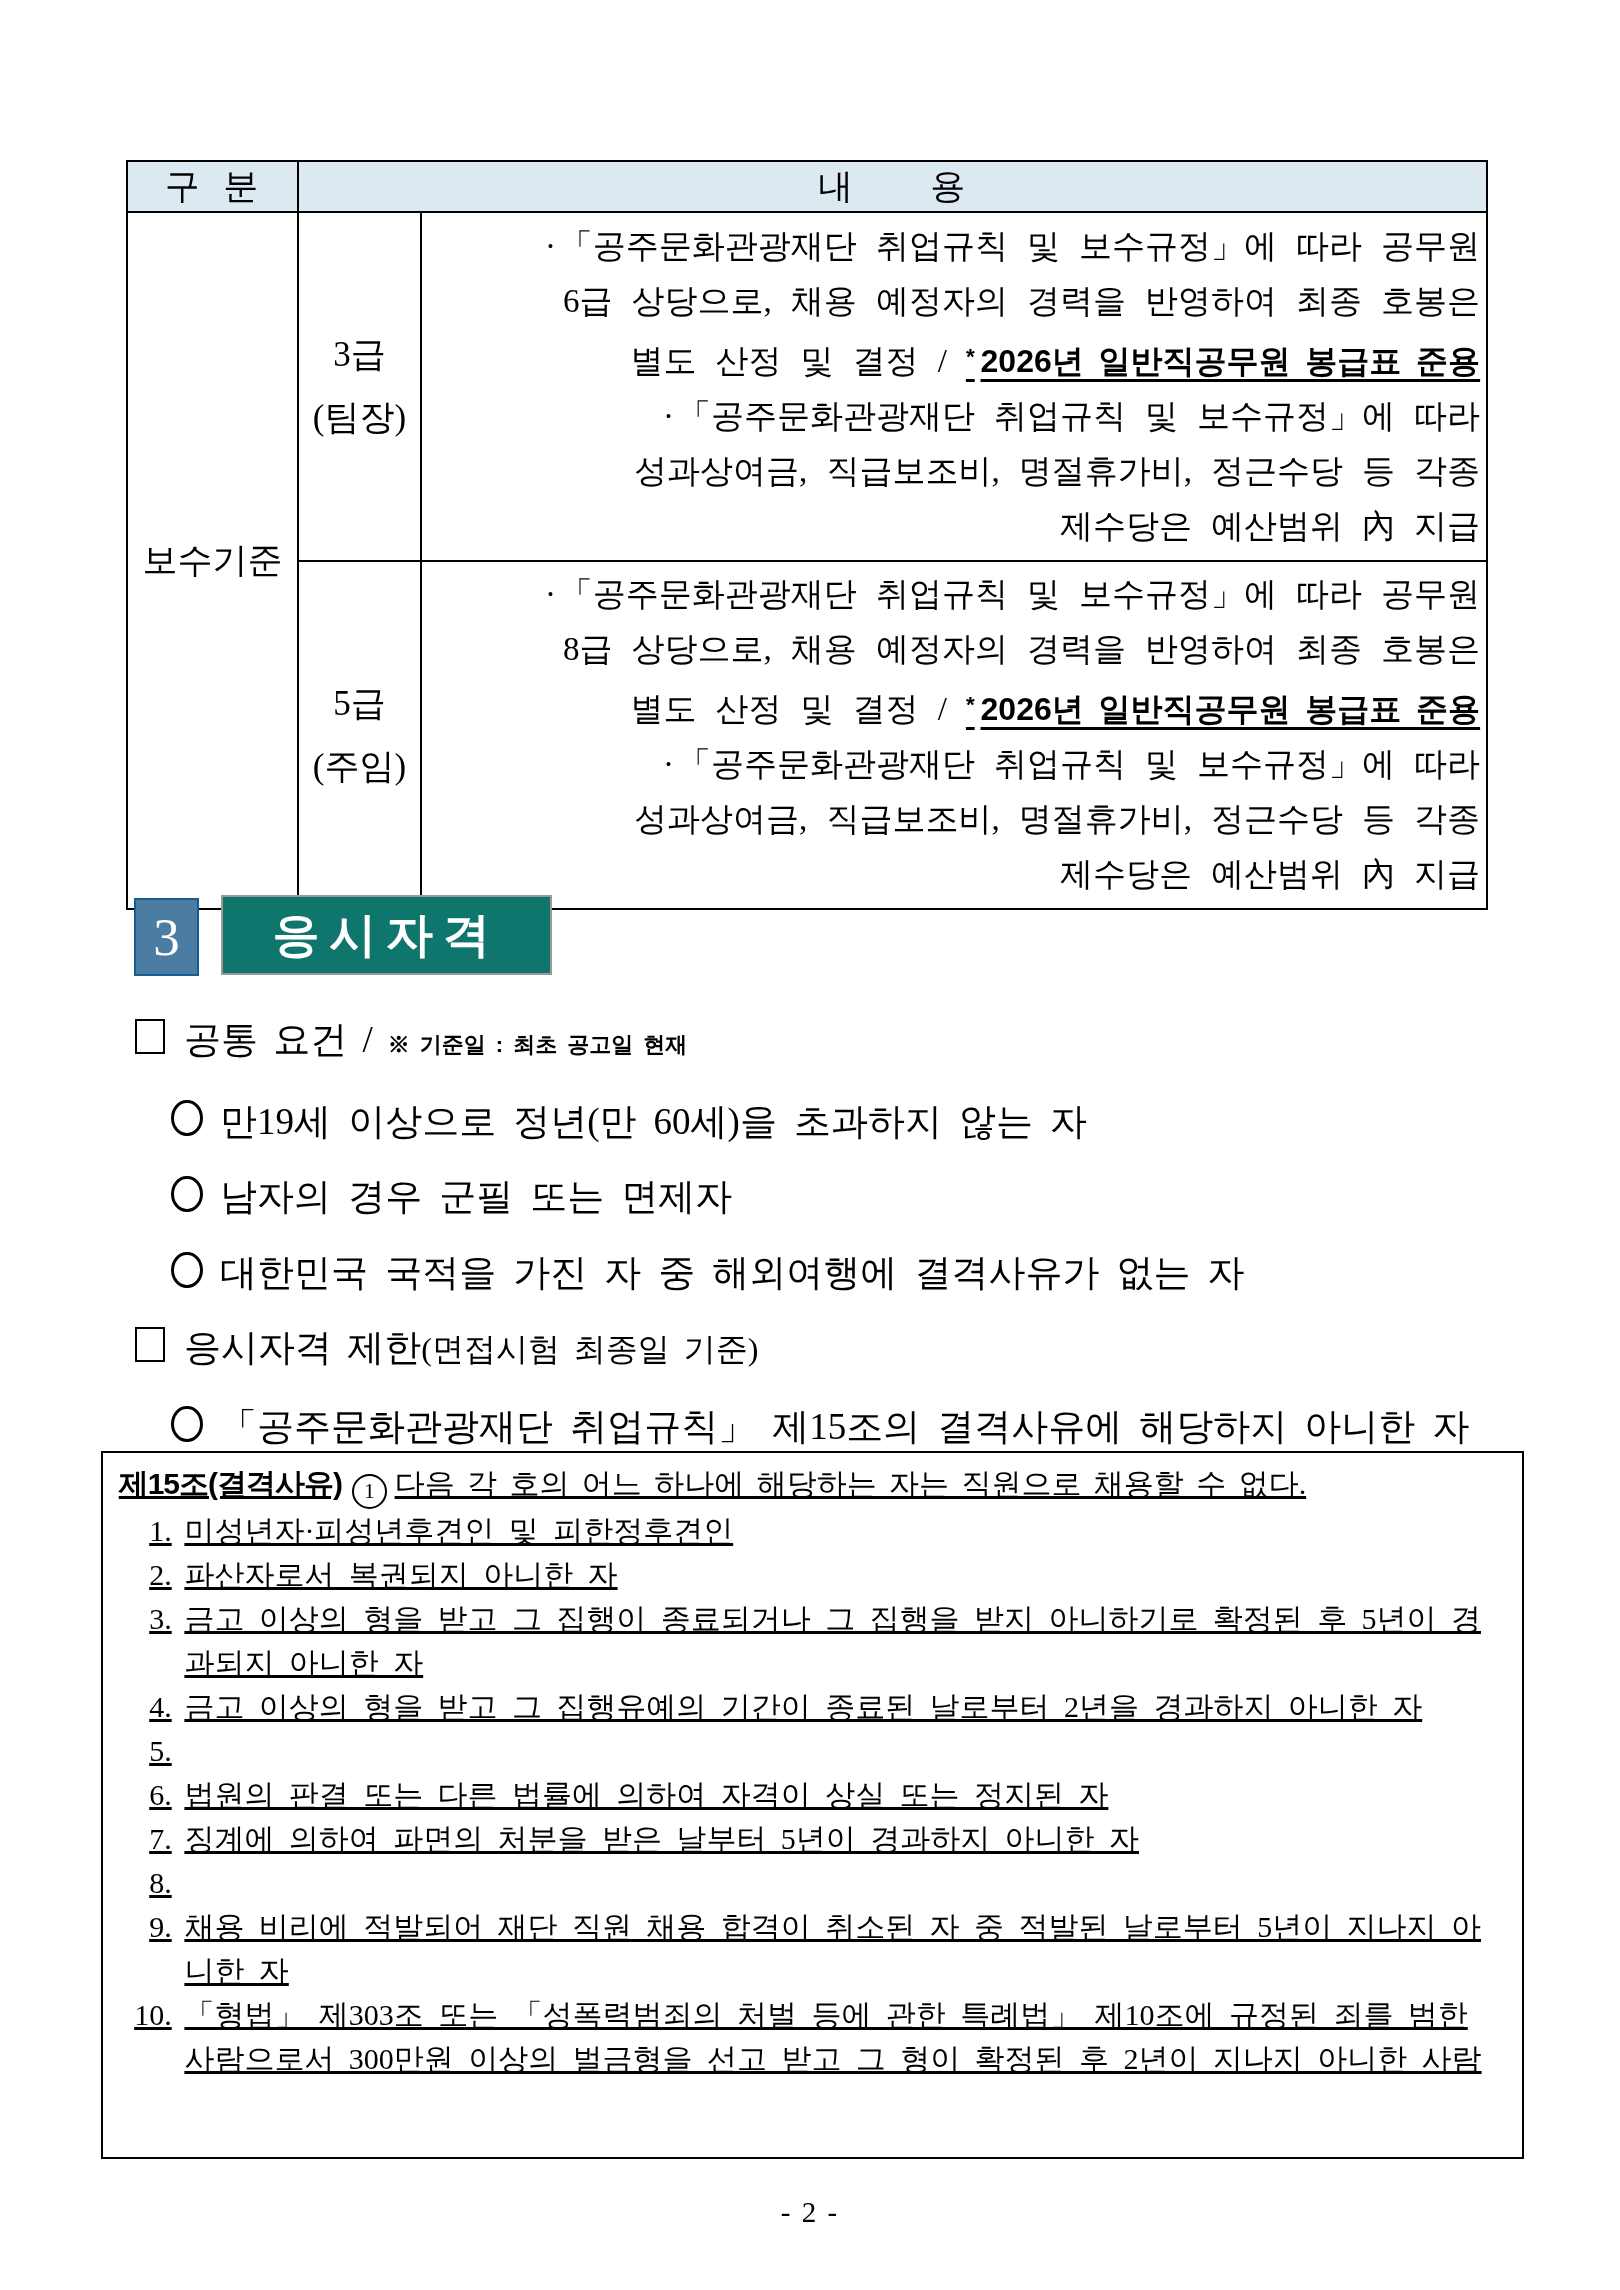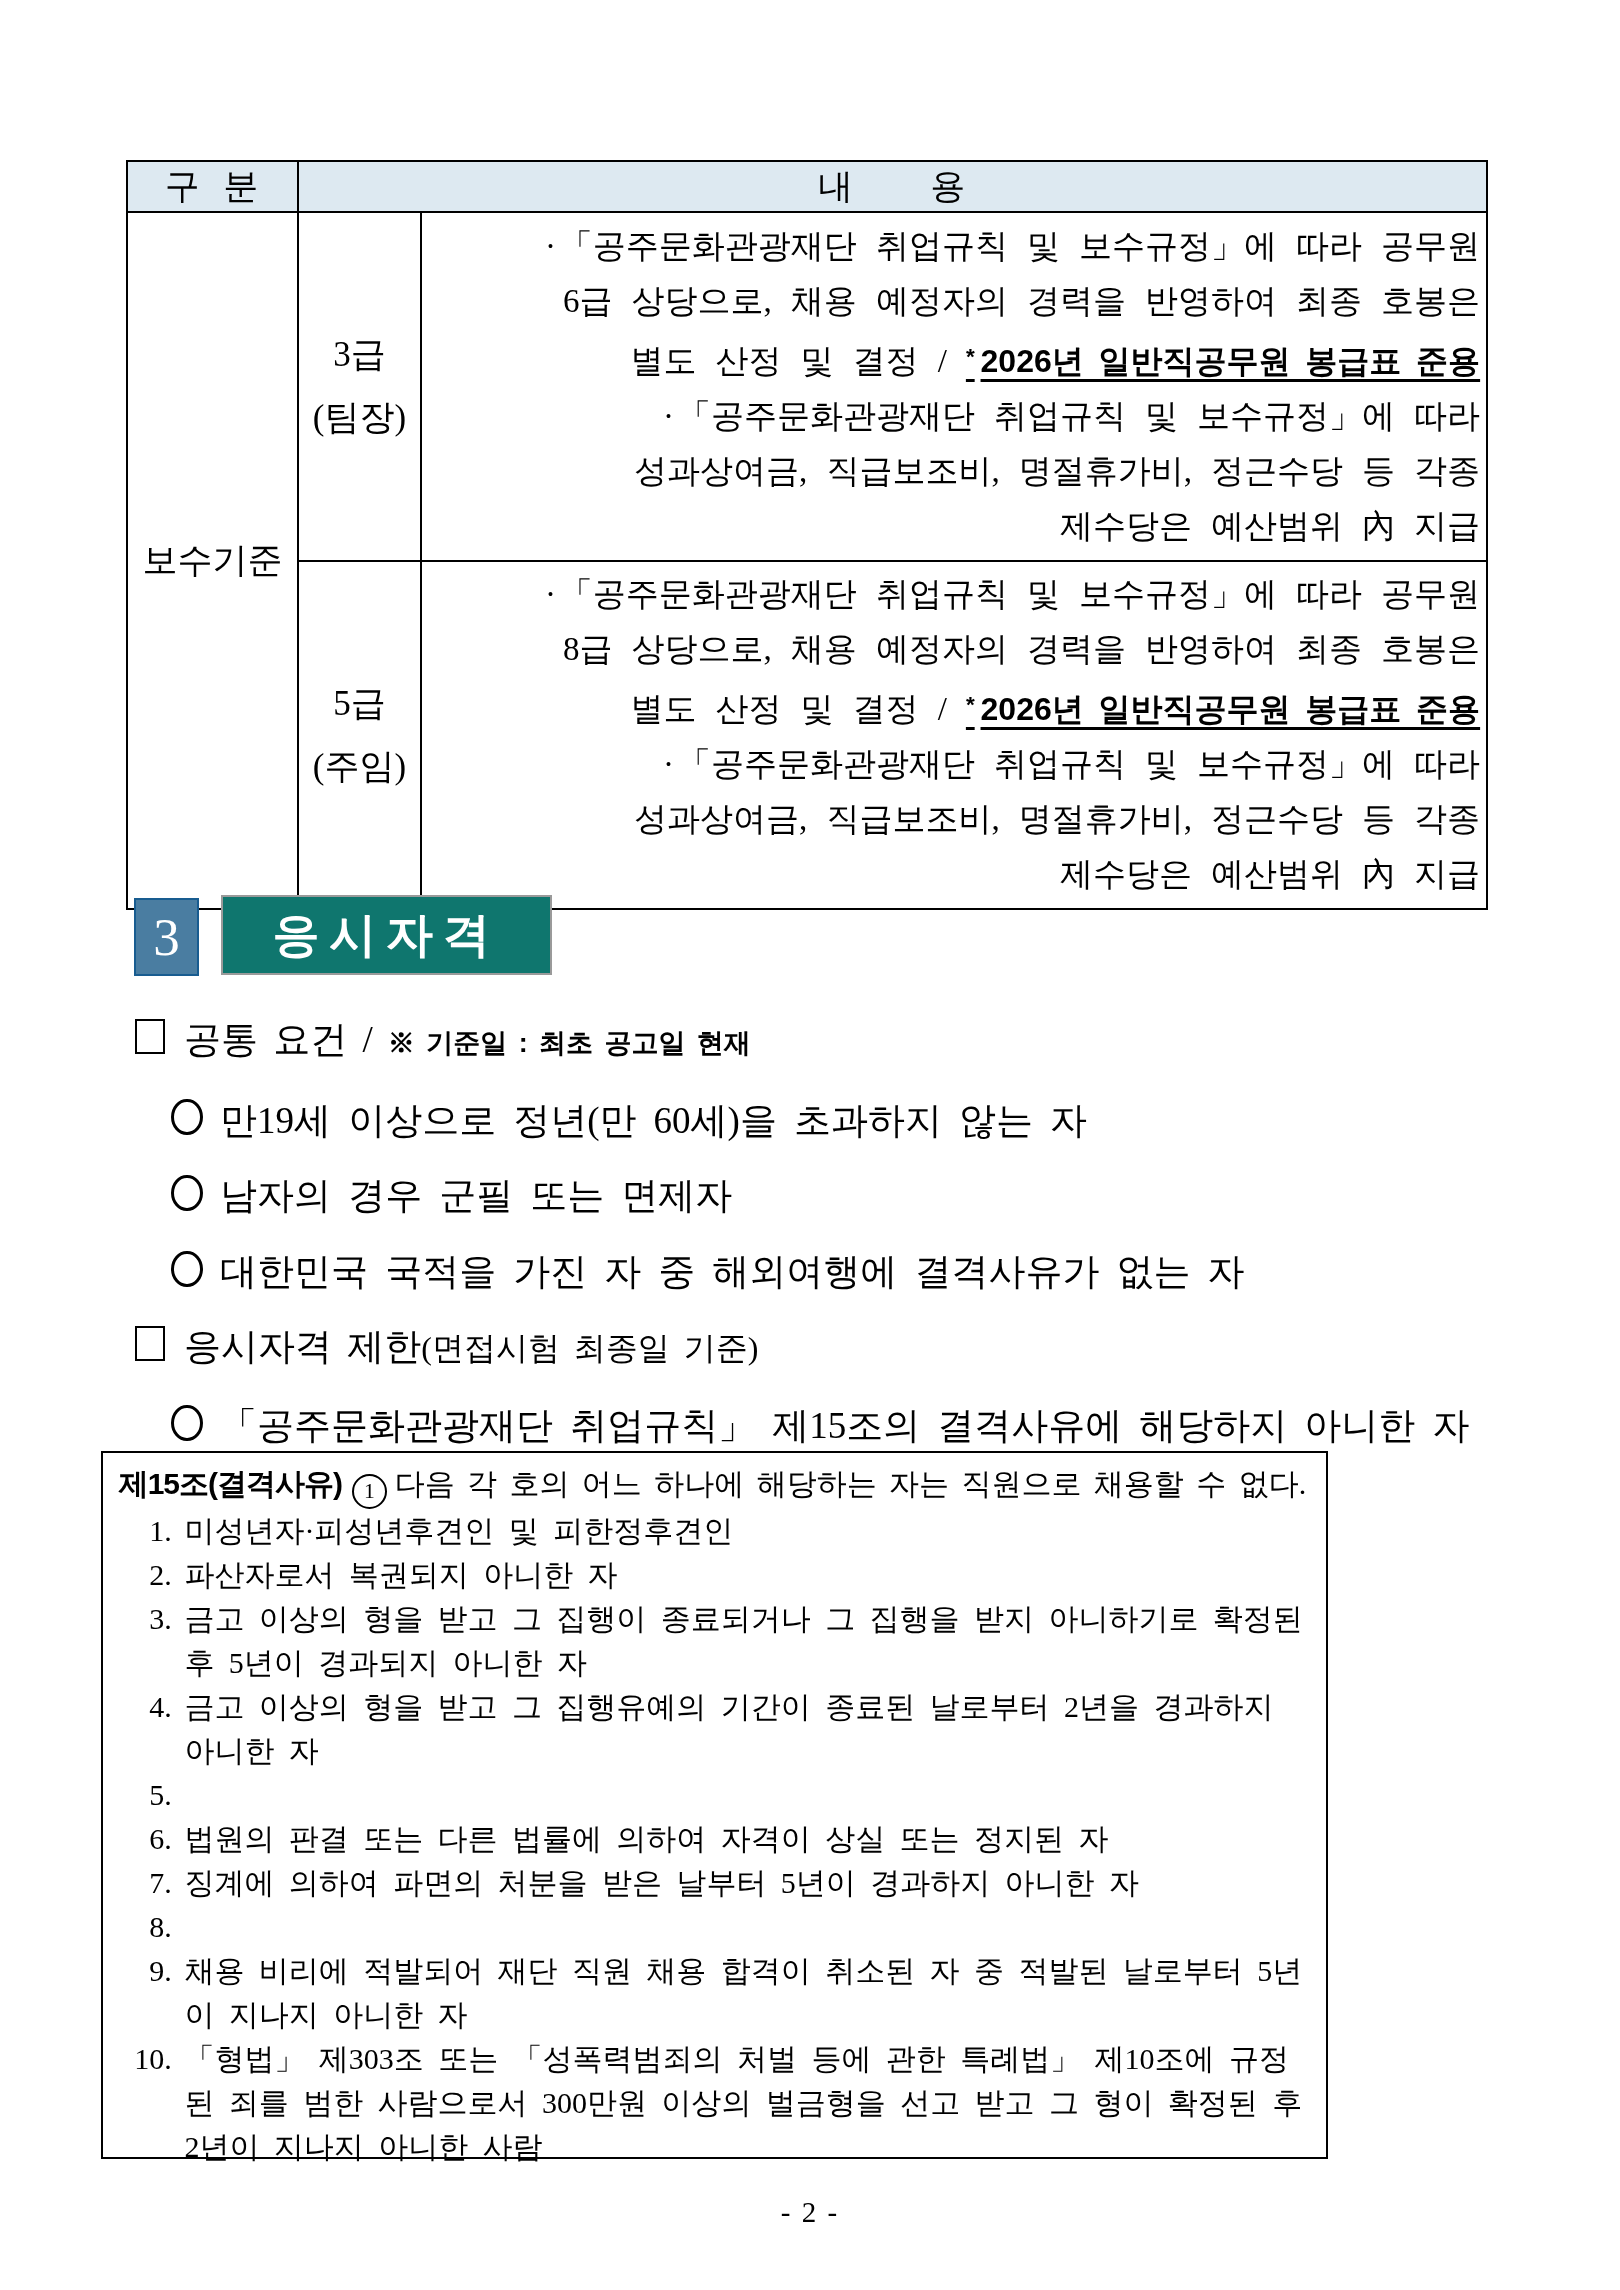--- a/index.html
+++ b/index.html
@@ -31,28 +31,28 @@
            font-size:53px;display:flex;align-items:center;justify-content:center;margin-top:2.9px;}
   .sec-title{margin-left:21.6px;min-width:245px;height:76px;background:#0f766e;border:2.9px solid #9a9a9a;
              color:#fff;font-family:"Liberation Sans",sans-serif;font-weight:700;font-size:47px;
              letter-spacing:9.8px;display:flex;align-items:center;justify-content:center;padding:0 41px;}
 
   
   .quals{position:absolute;left:135px;top:1012px;width:1411px;}
   .q-head{font-size:37px;line-height:55px;margin-bottom:21.6px;white-space:nowrap;word-spacing:5.9px;}
   .sq-marker{display:inline-block;width:25.5px;height:31px;border:2.9px solid #000;margin-right:19.6px;vertical-align:-2px;}
   .ci-marker{display:inline-block;width:25.5px;height:30px;border:3.9px solid #000;border-radius:50%;margin-right:17.6px;vertical-align:-2.9px;}
-  .q-note{font-family:"Liberation Sans",sans-serif;font-weight:700;font-size:27px;word-spacing:3.9px;}
+  .q-note{font-family:"Liberation Sans",sans-serif;font-weight:700;font-size:22px;word-spacing:3.9px;}
   .q-item{font-size:37px;line-height:55px;margin:0 0 20.6px 36px;white-space:nowrap;word-spacing:7.8px;}
   .q-paren{font-size:32px;}
   .q-restrict{margin-top:2px;}
 
   
-  .article-box{position:absolute;left:101px;top:1451px;width:1227px;height:708px;border:2.9px solid #000;
-               box-sizing:border-box;padding:8.8px 19.6px 0 15.7px;font-size:30px;line-height:44px;}
+  .article-box{position:absolute;left:101px;top:1451px;width:1423px;height:708px;border:2.9px solid #000;
+               box-sizing:border-box;padding:8.8px 19.6px 0 15.7px;font-size:30px;line-height:44px;text-decoration:underline;}
   .a-intro{white-space:nowrap;word-spacing:4.9px;}
   .a-title{font-family:"Liberation Sans",sans-serif;font-weight:700;font-size:30px;letter-spacing:-1px;}
   .circ-num{display:inline-flex;width:31px;height:31px;border:2px solid #000;border-radius:50%;
             align-items:center;justify-content:center;font-size:21.6px;line-height:1;margin:0 7.8px 0 9.8px;vertical-align:-3.9px;}
   .a-item{display:flex;}
   .a-no{flex:none;width:53px;text-align:right;}
   .a-text{margin-left:12.7px;word-spacing:6.9px;}
 
   .page-num{position:absolute;left:0;top:2196px;width:100%;text-align:center;font-size:29px;letter-spacing:2px;}
 </style>

